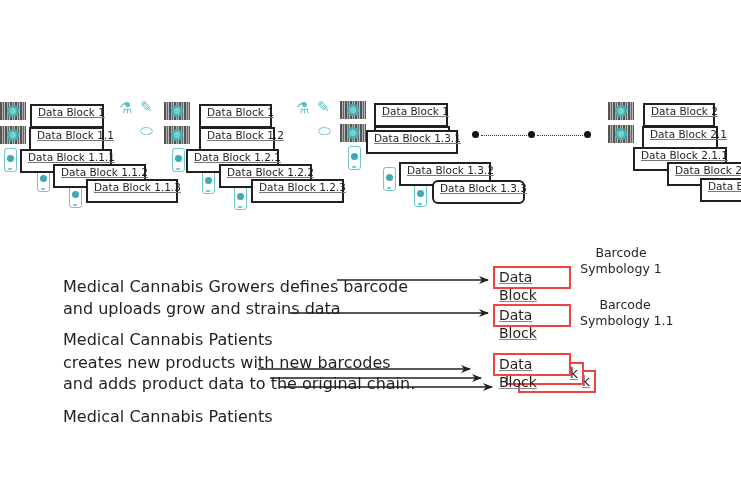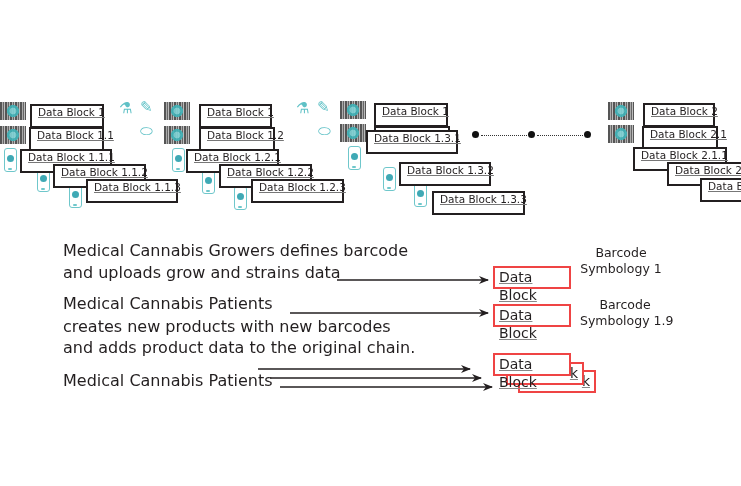--- a/index.html
+++ b/index.html
@@ -11,21 +11,21 @@
   .dblock span { text-decoration:underline; text-decoration-color:#777; }
   .barcode { position:absolute; width:26px; height:18px;
              background:repeating-linear-gradient(90deg,#555 0 2px,#aaa 2px 3px,#666 3px 4px,#bbb 4px 5px);
              }
   .barcode::after { content:""; position:absolute; left:6px; top:2px; width:14px; height:14px;
              border-radius:50%; background:radial-gradient(circle,#7fd3d6 0 35%,#3fb3b8 36% 60%,transparent 62%); opacity:.9; }
   .phone { position:absolute; width:13px; height:24px; border:1.5px solid #6fc7cb; border-radius:3px; box-sizing:border-box; background:#fff; }
   .phone::before { content:""; position:absolute; left:2px; top:6px; width:7px; height:7px; border-radius:50%; background:#3fa9b5; }
   .phone::after { content:""; position:absolute; left:3px; bottom:1px; width:4px; height:2px; border-radius:1px; background:#6fc7cb; }
   .ico { position:absolute; color:#5fc1c6; font-size:15px; line-height:15px; }
-  .body-text { position:absolute; font-size:16px; line-height:19px; white-space:nowrap; }
+  .body-text { position:absolute; font-size:16px; line-height:19px; white-space:nowrap;margin-top:36px; }
   .label-text { position:absolute; font-size:12.5px; line-height:16px; text-align:center; white-space:nowrap; }
   .bigblock { position:absolute; background:#fff; border:2px solid #ef4444; box-sizing:border-box;
               font-size:14px; line-height:18px; padding:0 4px; height:23px; }
   .bigblock span { text-decoration:underline; text-decoration-color:#888; }
   svg { position:absolute; left:0; top:0; }
   .dot { position:absolute; width:7px; height:7px; border-radius:50%; background:#111; }
   .dotline { position:absolute; height:0; border-top:1px dotted #333; }
 </style>
 </head>
 <body>
@@ -67,21 +67,21 @@
 <div>
   <div class="barcode" style="left:340px;top:101px;"></div>
   <div class="barcode" style="left:340px;top:124px;"></div>
   <div class="phone" style="left:348px;top:146px;"></div>
   <div class="phone" style="left:383px;top:167px;"></div>
   <div class="phone" style="left:414px;top:183px;"></div>
   <div class="dblock" style="left:374px;top:103px;width:74px;"><span>Data Block 1</span></div>
   <div class="dblock" style="left:374px;top:126px;width:76px;"><span>Data Block 1.3</span></div>
   <div class="dblock" style="left:366px;top:130px;width:92px;"><span>Data Block 1.3.1</span></div>
   <div class="dblock" style="left:399px;top:162px;width:92px;"><span>Data Block 1.3.2</span></div>
-  <div class="dblock" style="left:432px;top:191px;width:93px;"><span>Data Block 1.3.3</span></div>
+  <div class="dblock" style="left:432px;top:180px;width:93px;border-radius:6px;"><span>Data Block 1.3.3</span></div>
 </div>
 
 <div>
   <div class="dot" style="left:472px;top:131px;"></div>
   <div class="dotline" style="left:481px;top:135px;width:46px;"></div>
   <div class="dot" style="left:528px;top:131px;"></div>
   <div class="dotline" style="left:537px;top:135px;width:46px;"></div>
   <div class="dot" style="left:584px;top:131px;"></div>
 </div>
 
@@ -121,14 +121,14 @@
 <div class="bigblock" style="left:518px;top:370px;width:78px;text-align:right;"><span>k</span></div>
 <div class="bigblock" style="left:506px;top:362px;width:78px;text-align:right;"><span>k</span></div>
 <div class="bigblock" style="left:493px;top:353px;width:78px;"><span>Data Block</span></div>
 
 <div class="label-text" style="left:580px;top:245px;width:82px;">
   <div>Barcode</div>
   <div>Symbology 1</div>
 </div>
 <div class="label-text" style="left:580px;top:297px;width:90px;">
   <div>Barcode</div>
-  <div>Symbology 1.9</div>
+  <div>Symbology 1.1</div>
 </div>
 
 </body></html>

